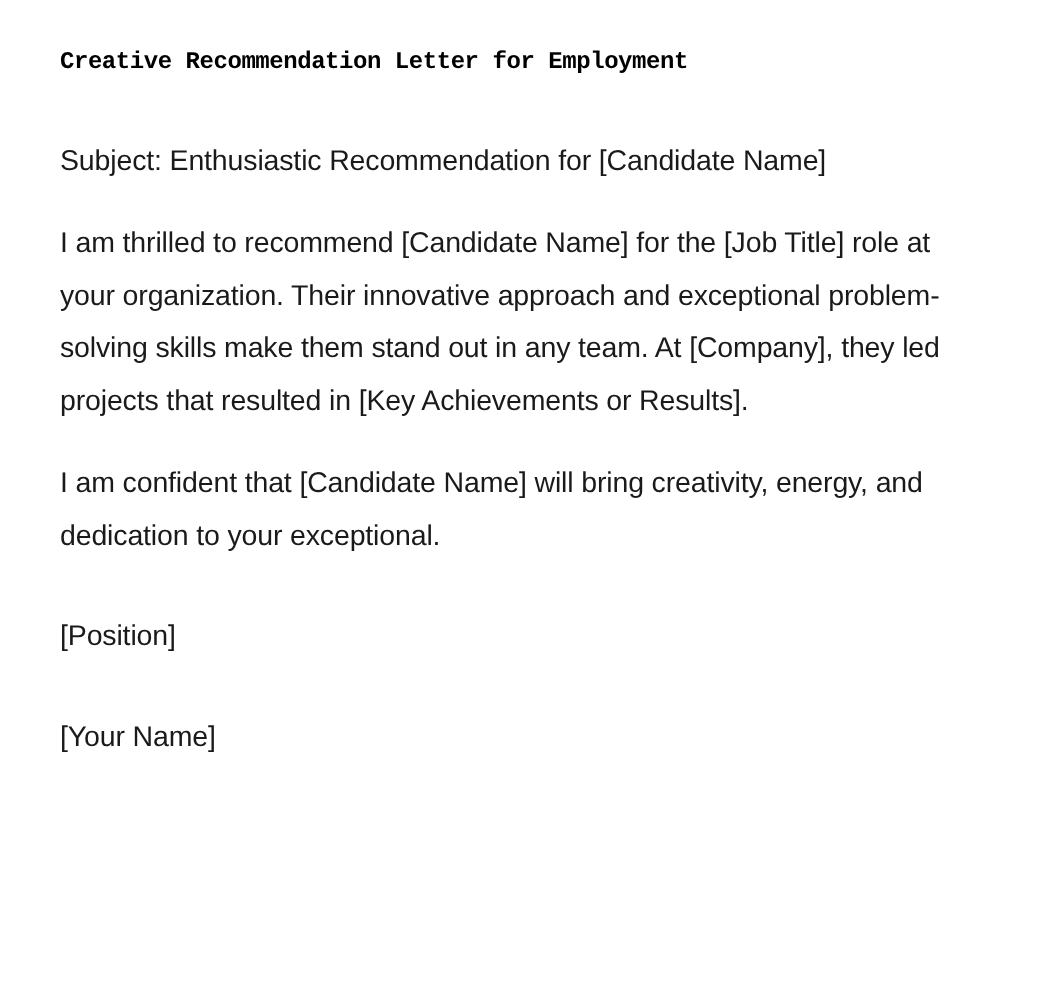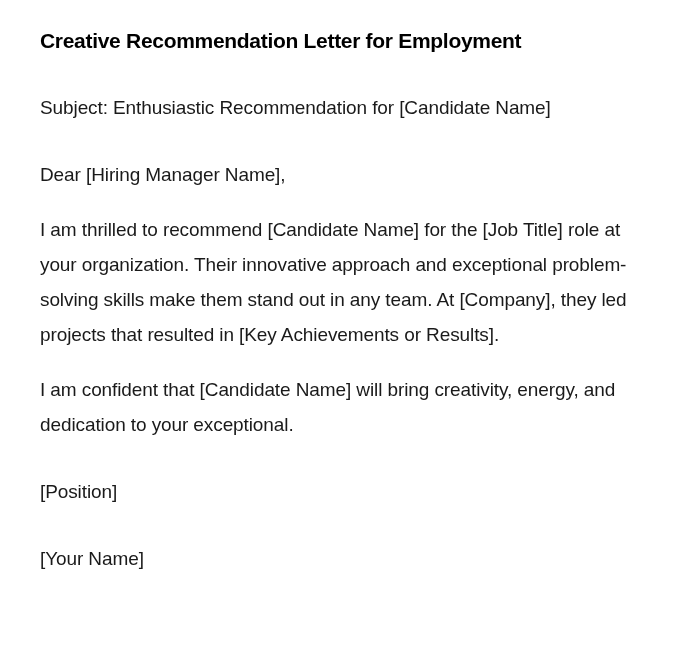--- a/index.html
+++ b/index.html
@@ -15,23 +15,23 @@
       font-family: "Liberation Sans", sans-serif;
       color: #1a1a1a;
     }
     .page {
       position: absolute;
       left: 40px;
       top: 24px;
       width: 600px;
     }
     .title {
-      font-family: Liberation Sans, sans-serif;
+      font-family: Liberation Mono, monospace;
       font-weight: bold;
-      font-size: 21px;
+      font-size: 16px;
       line-height: 34px;
       margin: 0 0 10px 0;
       color: #000000;
       letter-spacing: -0.3px;
       white-space: nowrap;
     }
     .para {
       font-size: 19px;
       line-height: 35px;
       margin: 0 0 20px 0;
@@ -39,18 +39,17 @@
       letter-spacing: -0.1px;
     }
     .para.single { margin-bottom: 20px; margin-top: 32px; }
   </style>
 </head>
 <body>
 
 <div class="page">
   <h1 class="title">Creative Recommendation Letter for Employment</h1>
   <p class="para single">Subject: Enthusiastic Recommendation for [Candidate Name]</p>
-  <p class="para single">Dear [Hiring Manager Name],</p>
   <p class="para">I am thrilled to recommend [Candidate Name] for the [Job Title] role at your organization. Their innovative approach and exceptional problem-solving skills make them stand out in any team. At [Company], they led projects that resulted in [Key Achievements or Results].</p>
   <p class="para">I am confident that [Candidate Name] will bring creativity, energy, and dedication to your exceptional.</p>
   <p class="para single">[Position]</p>
   <p class="para single">[Your Name]</p>
 </div>
 
 </body></html>

